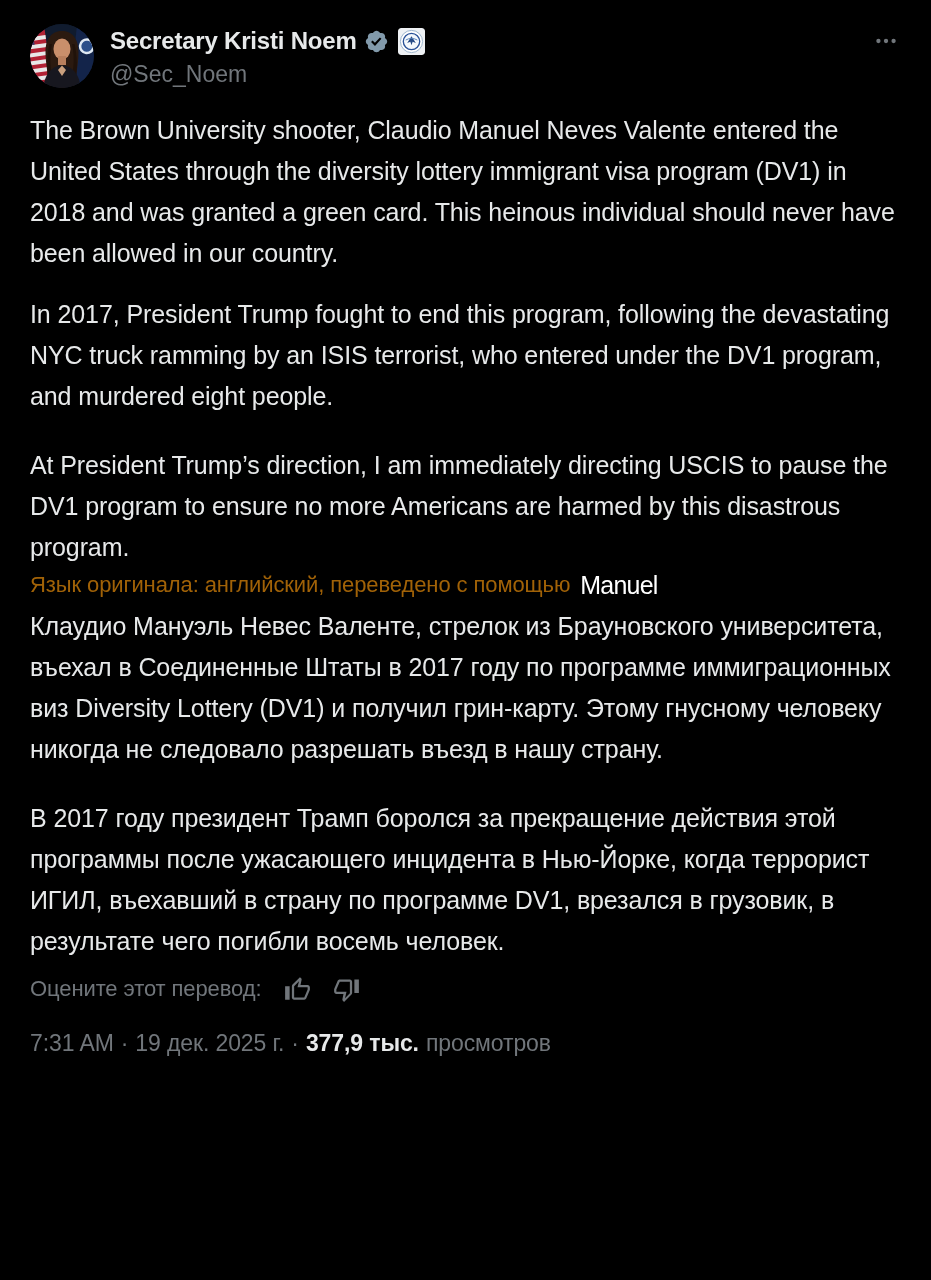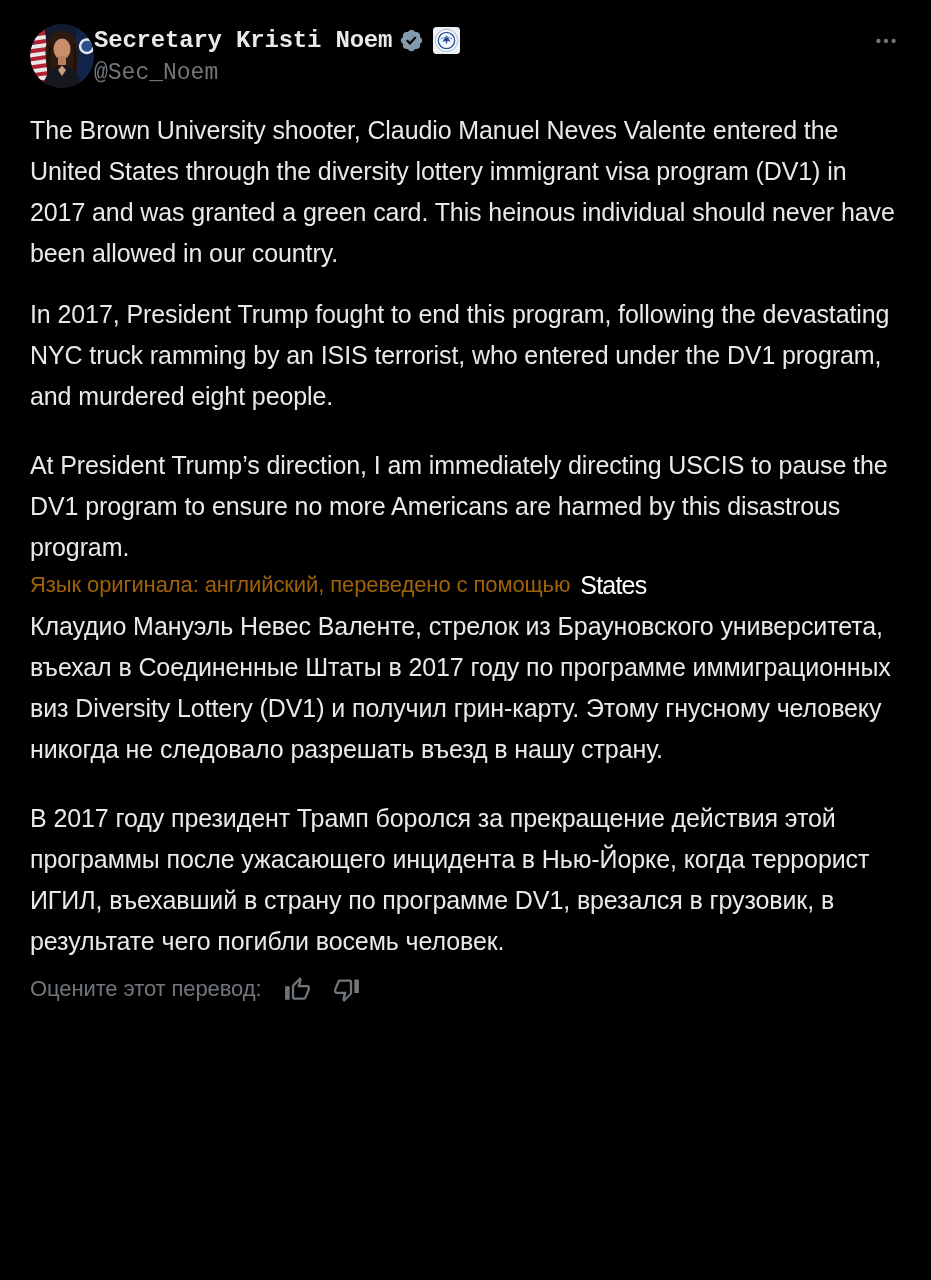--- a/index.html
+++ b/index.html
@@ -12,21 +12,21 @@
   }
   .container { padding: 24px 30px 0 30px; }
 
   
   .header { display: flex; align-items: flex-start; }
   .avatar {
     width: 64px; height: 64px; border-radius: 50%;
     overflow: hidden; flex: none; cursor: pointer; background:#101b2e;
   }
   .avatar svg { display: block; width: 64px; height: 64px; }
-  .id-block { padding-top: 3px; min-width: 0; font-family: Liberation Mono, monospace; }
+  .id-block { margin-left: 16px; padding-top: 3px; min-width: 0; }
   .name-row { display: flex; align-items: center; gap: 7px; }
   .display-name {
     color: #e7e9ea; font-size: 24px; font-weight: 700;
     letter-spacing: -0.2px; white-space: nowrap; cursor: pointer;
   }
   .verified { width: 25px; height: 25px; flex: none; cursor: pointer; }
   .affiliation {
     width: 27px; height: 27px; flex: none; border-radius: 3px;
     overflow: hidden; cursor: pointer; margin-left: 2px;
   }
@@ -137,28 +137,28 @@
     <button class="more-btn" aria-label="More">
       <svg width="26" height="26" viewBox="0 0 24 24">
         <circle cx="5" cy="12" r="2" fill="#71767b"></circle>
         <circle cx="12" cy="12" r="2" fill="#71767b"></circle>
         <circle cx="19" cy="12" r="2" fill="#71767b"></circle>
       </svg>
     </button>
   </div>
 
   <div class="tweet-text">
-    <p>The Brown University shooter, Claudio Manuel Neves Valente entered the United States through the diversity lottery immigrant visa program (DV1) in 2017 and was granted a green card. This heinous individual should never have been allowed in our country.</p>
+    <p>The Brown University shooter, Claudio Manuel Neves Valente entered the United States through the diversity lottery immigrant visa program (DV1) in 2018 and was granted a green card. This heinous individual should never have been allowed in our country.</p>
     <p>In 2017, President Trump fought to end this program, following the devastating NYC truck ramming by an ISIS terrorist, who entered under the DV1 program, and murdered eight people.</p>
     <p>At President Trump’s direction, I am immediately directing USCIS to pause the DV1 program to ensure no more Americans are harmed by this disastrous program.</p>
   </div>
 
   <div class="attribution">
     <span class="attribution-link">Язык оригинала: английский, переведено с помощью</span>
-    <span class="google-wordmark">States</span>
+    <span class="google-wordmark">Manuel</span>
   </div>
 
   <div class="tweet-text" style="margin-top:0;text-decoration:underline;">
     <p>Клаудио Мануэль Невес Валенте, стрелок из Брауновского университета, въехал в Соединенные Штаты в 2017 году по программе иммиграционных виз Diversity Lottery (DV1) и получил грин-карту. Этому гнусному человеку никогда не следовало разрешать въезд в нашу страну.</p>
     <p>В 2017 году президент Трамп боролся за прекращение действия этой программы после ужасающего инцидента в Нью-Йорке, когда террорист ИГИЛ, въехавший в страну по программе DV1, врезался в грузовик, в результате чего погибли восемь человек.</p>
   </div>
 
   <div class="rate-row">
     <span class="rate-label">Оцените этот перевод:</span>
     <button class="thumb-btn" aria-label="Good translation">
@@ -166,14 +166,17 @@
         <path d="M9 21h9c.83 0 1.54-.5 1.84-1.22l3.02-7.05c.09-.23.14-.47.14-.73v-2c0-1.1-.9-2-2-2h-6.31l.95-4.57.03-.32c0-.41-.17-.79-.44-1.06L14.17 1 7.58 7.59C7.22 7.95 7 8.45 7 9v10c0 1.1.9 2 2 2zM9 9l4.34-4.34L12 10h9v2l-3 7H9V9zM1 9h4v12H1V9z"></path>
       </svg>
     </button>
     <button class="thumb-btn" aria-label="Bad translation">
       <svg viewBox="0 0 24 24">
         <path d="M15 3H6c-.83 0-1.54.5-1.84 1.22l-3.02 7.05c-.09.23-.14.47-.14.73v2c0 1.1.9 2 2 2h6.31l-.95 4.57-.03.32c0 .41.17.79.44 1.06L9.83 23l6.59-6.59c.36-.36.58-.86.58-1.41V5c0-1.1-.9-2-2-2zm0 12.41l-4.34 4.34L12 14H3v-2l3-7h9v10.41zM19 3h4v12h-4V3z"></path>
       </svg>
     </button>
   </div>
 
+  <div class="meta-row">
+    <span>7:31 AM</span><span class="meta-sep">·</span><span>19 дек. 2025 г.</span><span class="meta-sep">·</span><span class="views-count">377,9 тыс.</span><span>просмотров</span>
+  </div>
 
 </div>
 
 </body></html>

